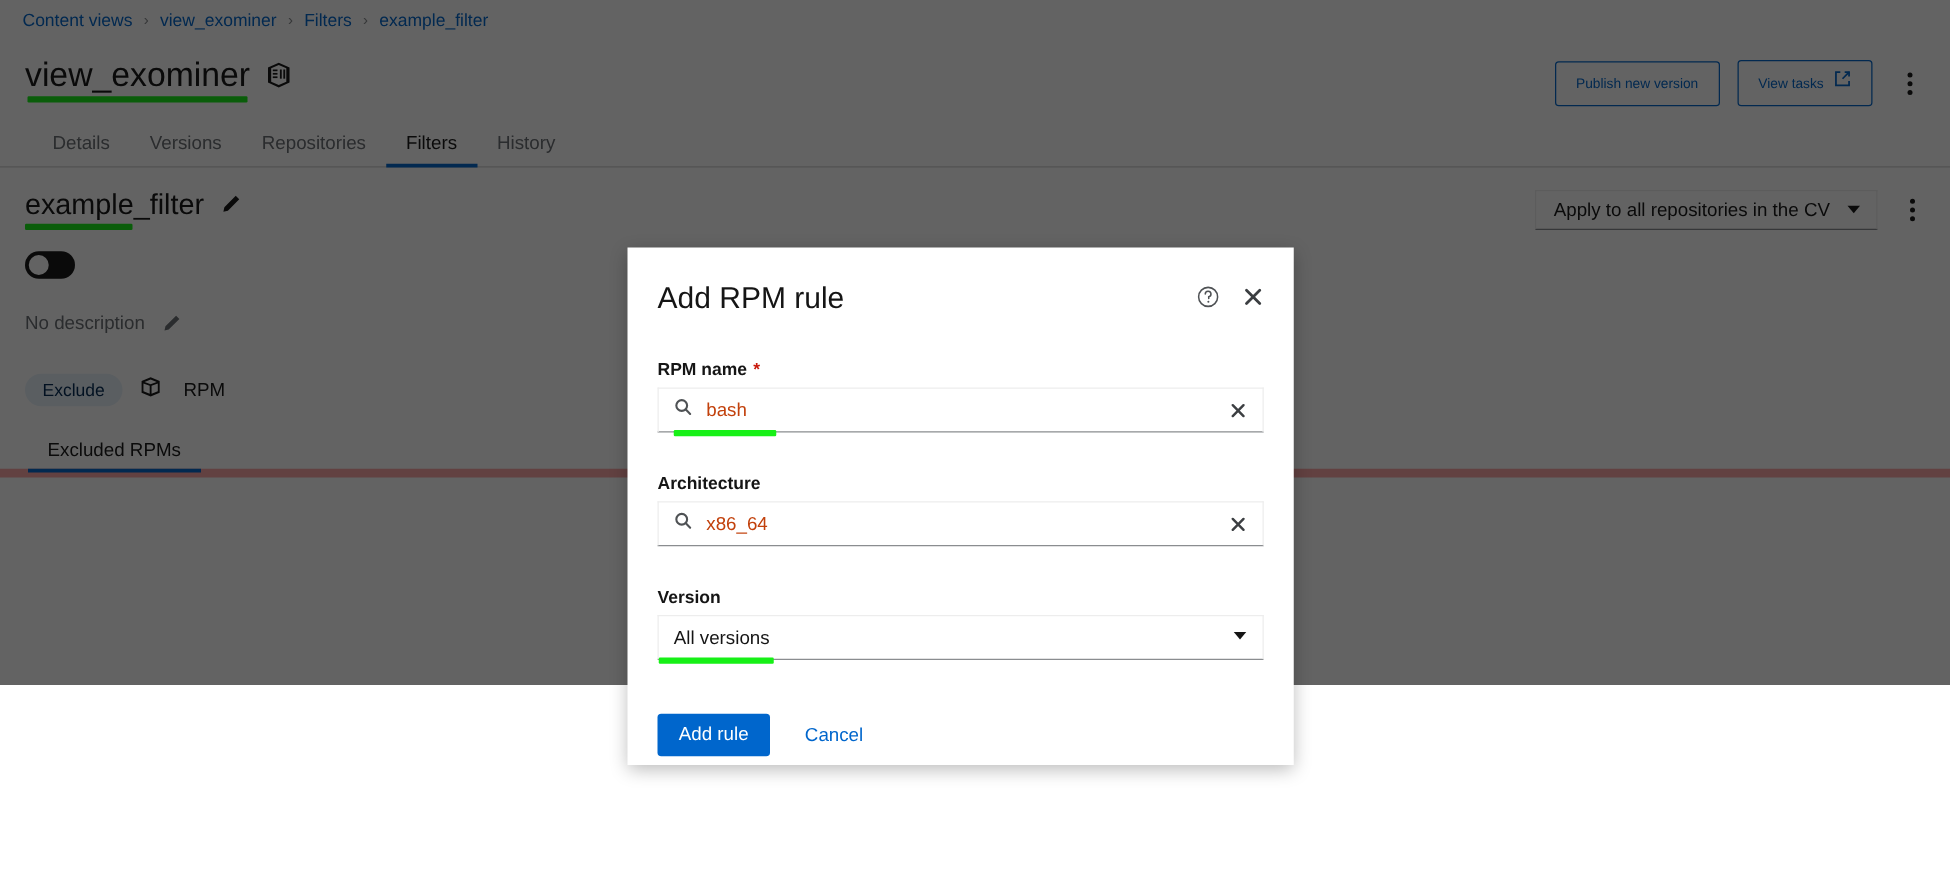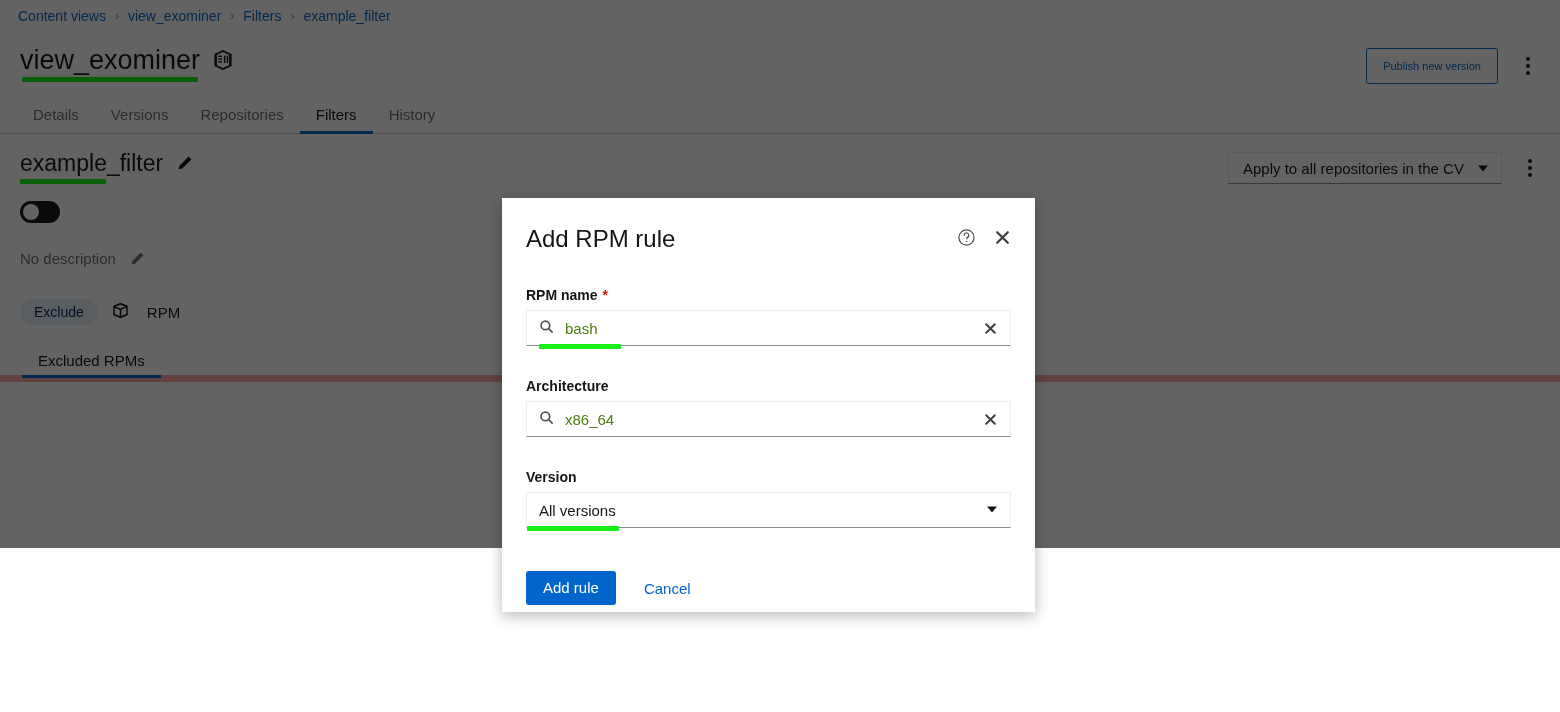--- a/index.html
+++ b/index.html
@@ -101,21 +101,21 @@
     background: #151515; display: block;
   }
 
   .tabs {
     position: absolute;
     left: 0; top: 102px;
     width: 100%;
     border-bottom: 1px solid #d2d2d2;
     height: 32px;
   }
-  .tabs-inner { display: flex; gap: 0; margin-left: 17px; }
+  .tabs-inner { display: flex; padding-left: 26px; gap: 0; }
   .tab {
     font-size: 15px;
     color: #6a6e73;
     padding: 3px 16px 9px;
     cursor: pointer;
     line-height: 20px;
     white-space: nowrap;
   }
   .tab.active {
     color: #151515;
@@ -251,21 +251,21 @@
   .search-box {
     height: 36px;
     border: 1px solid #ededed;
     border-bottom: 1px solid #8a8d90;
     background: #fff;
     display: flex; align-items: center;
     padding: 0 12px 0 12px;
     position: relative;
   }
   .search-box .val {
-    font-size: 15px; color: #4d7c0f;
+    font-size: 15px; color: #c2410c;
     margin-left: 11px; flex: 1;
   }
   .clear-x { cursor: pointer; display: inline-flex; }
   .hl-under {
     position: absolute;
     bottom: -4px; left: 12px;
     width: 82px; height: 5px;
     background: #17f017;
     border-radius: 1px;
   }
@@ -328,20 +328,30 @@
           <rect x="6.8" y="10.2" width="4.1" height="1.5"></rect>
           <rect x="6.8" y="13.2" width="4.1" height="1.5"></rect>
           <rect x="13" y="7.2" width="1.6" height="8"></rect>
           <rect x="16" y="7.2" width="1.6" height="8"></rect>
         </svg>
       </span>
     </div>
 
     <div class="header-actions">
       <button class="btn-secondary">Publish new version</button>
+      <button class="btn-secondary">
+        <span>View tasks</span>
+        <span>
+          <svg width="14" height="14" viewBox="0 0 16 16" fill="none" stroke="#06c" stroke-width="1.6">
+            <path d="M6 2H2v12h12v-4"></path>
+              <path d="M10 2h4v4"></path>
+              <path d="M14 2 8 8"></path>
+          </svg>
+        </span>
+      </button>
       <div class="kebab">
           <i></i>
           <i></i>
           <i></i>
         </div>
     </div>
 
     <div class="tabs">
       <div class="tabs-inner">
         <div class="tab">Details</div>

